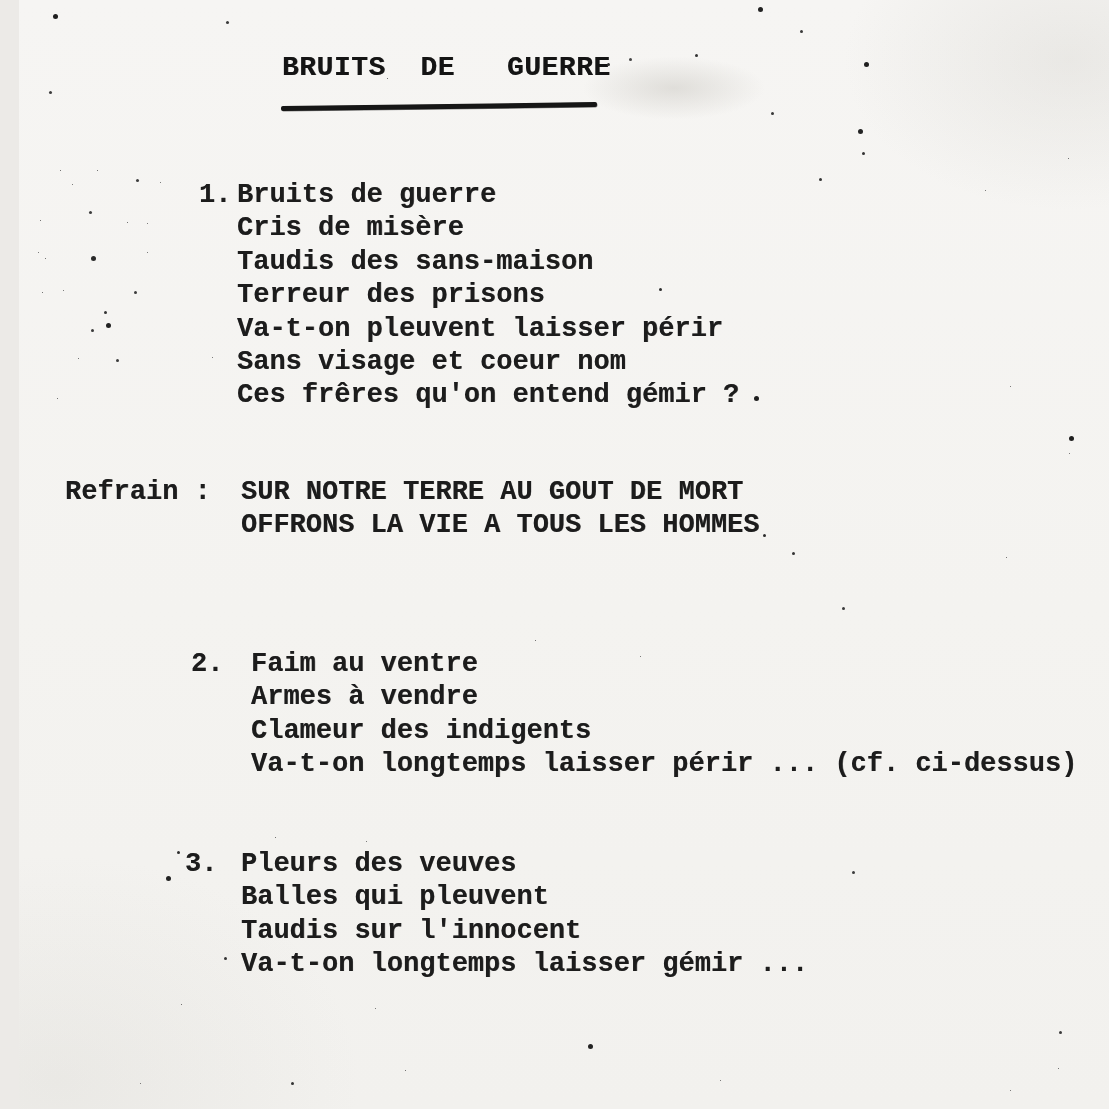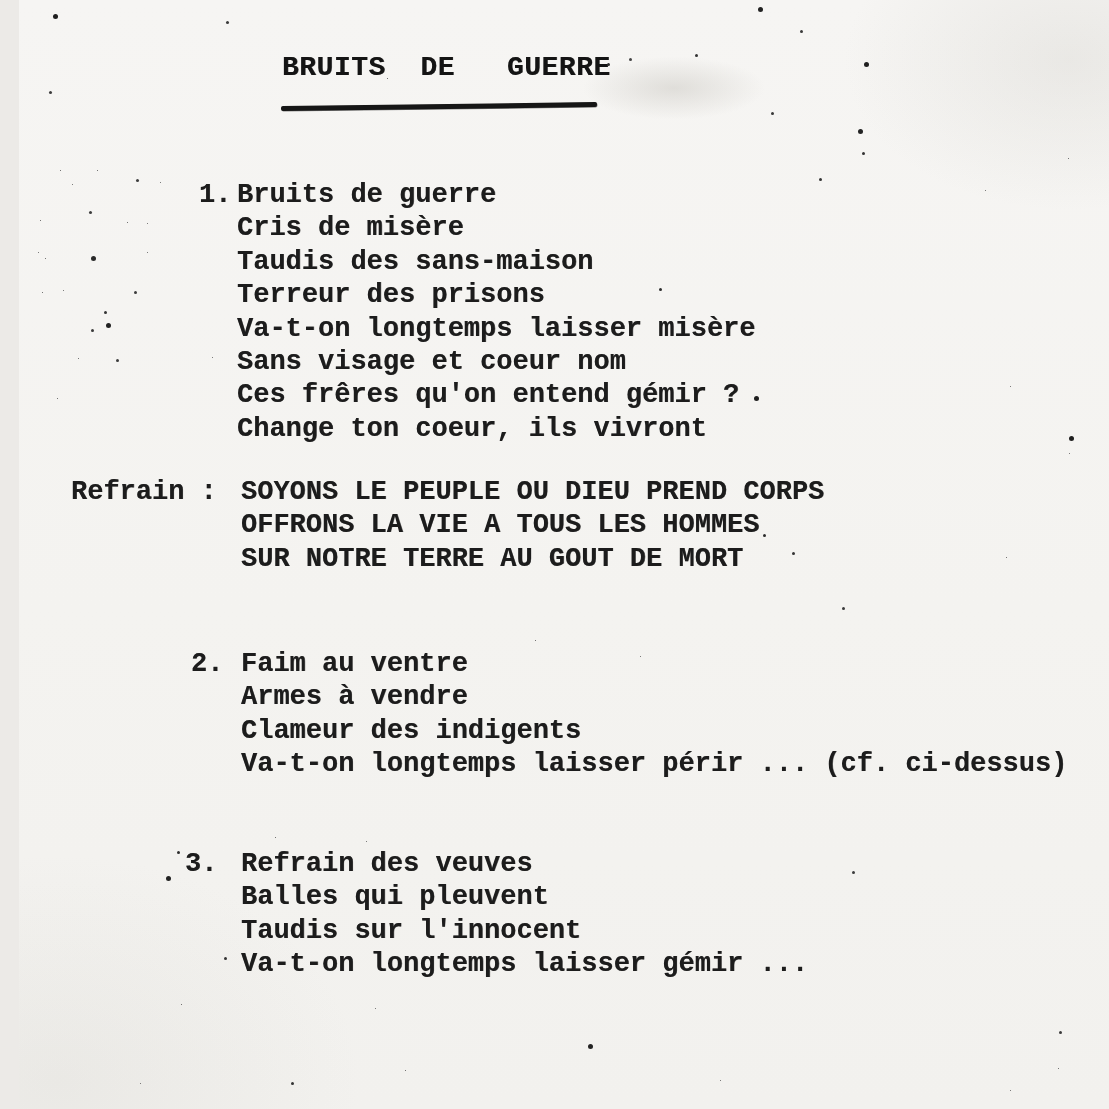--- a/index.html
+++ b/index.html
@@ -154,50 +154,48 @@
   <h1 class="title">BRUITS  DE   GUERRE</h1>
   <div class="title-underline"></div>
 
   <div class="section" style="top:179px">
       <div class="sec-label" style="left: 180px;">1.</div>
       <div class="sec-lines" style="left: 218px;">
         <div class="lyric-line">Bruits de guerre</div>
         <div class="lyric-line">Cris de misère</div>
         <div class="lyric-line">Taudis des sans-maison</div>
         <div class="lyric-line">Terreur des prisons</div>
-        <div class="lyric-line">Va-t-on longtemps laisser misère</div>
+        <div class="lyric-line">Va-t-on pleuvent laisser périr</div>
         <div class="lyric-line">Sans visage et coeur nom</div>
         <div class="lyric-line">Ces frêres qu'on entend gémir ?</div>
-        <div class="lyric-line">Change ton coeur, ils vivront</div>
       </div>
     </div>
 
   <div class="section" style="top:476px">
-      <div class="sec-label" style="left: 52px;">Refrain :</div>
+      <div class="sec-label" style="left: 46px;">Refrain :</div>
       <div class="sec-lines" style="left: 222px;">
-        <div class="lyric-line">SOYONS LE PEUPLE OU DIEU PREND CORPS</div>
+        <div class="lyric-line">SUR NOTRE TERRE AU GOUT DE MORT</div>
         <div class="lyric-line">OFFRONS LA VIE A TOUS LES HOMMES</div>
-        <div class="lyric-line">SUR NOTRE TERRE AU GOUT DE MORT</div>
       </div>
     </div>
 
   <div class="section" style="top:648px">
       <div class="sec-label" style="left: 172px;">2.</div>
-      <div class="sec-lines" style="left: 222px;">
+      <div class="sec-lines" style="left: 232px;">
         <div class="lyric-line">Faim au ventre</div>
         <div class="lyric-line">Armes à vendre</div>
         <div class="lyric-line">Clameur des indigents</div>
         <div class="lyric-line">Va-t-on longtemps laisser périr ... (cf. ci-dessus)</div>
       </div>
     </div>
 
   <div class="section" style="top:848px">
       <div class="sec-label" style="left: 166px;">3.</div>
       <div class="sec-lines" style="left: 222px;">
-        <div class="lyric-line">Refrain des veuves</div>
+        <div class="lyric-line">Pleurs des veuves</div>
         <div class="lyric-line">Balles qui pleuvent</div>
         <div class="lyric-line">Taudis sur l'innocent</div>
         <div class="lyric-line">Va-t-on longtemps laisser gémir ...</div>
       </div>
     </div>
 
   <div class="speckles"></div>
 </div>
 
 </body></html>

